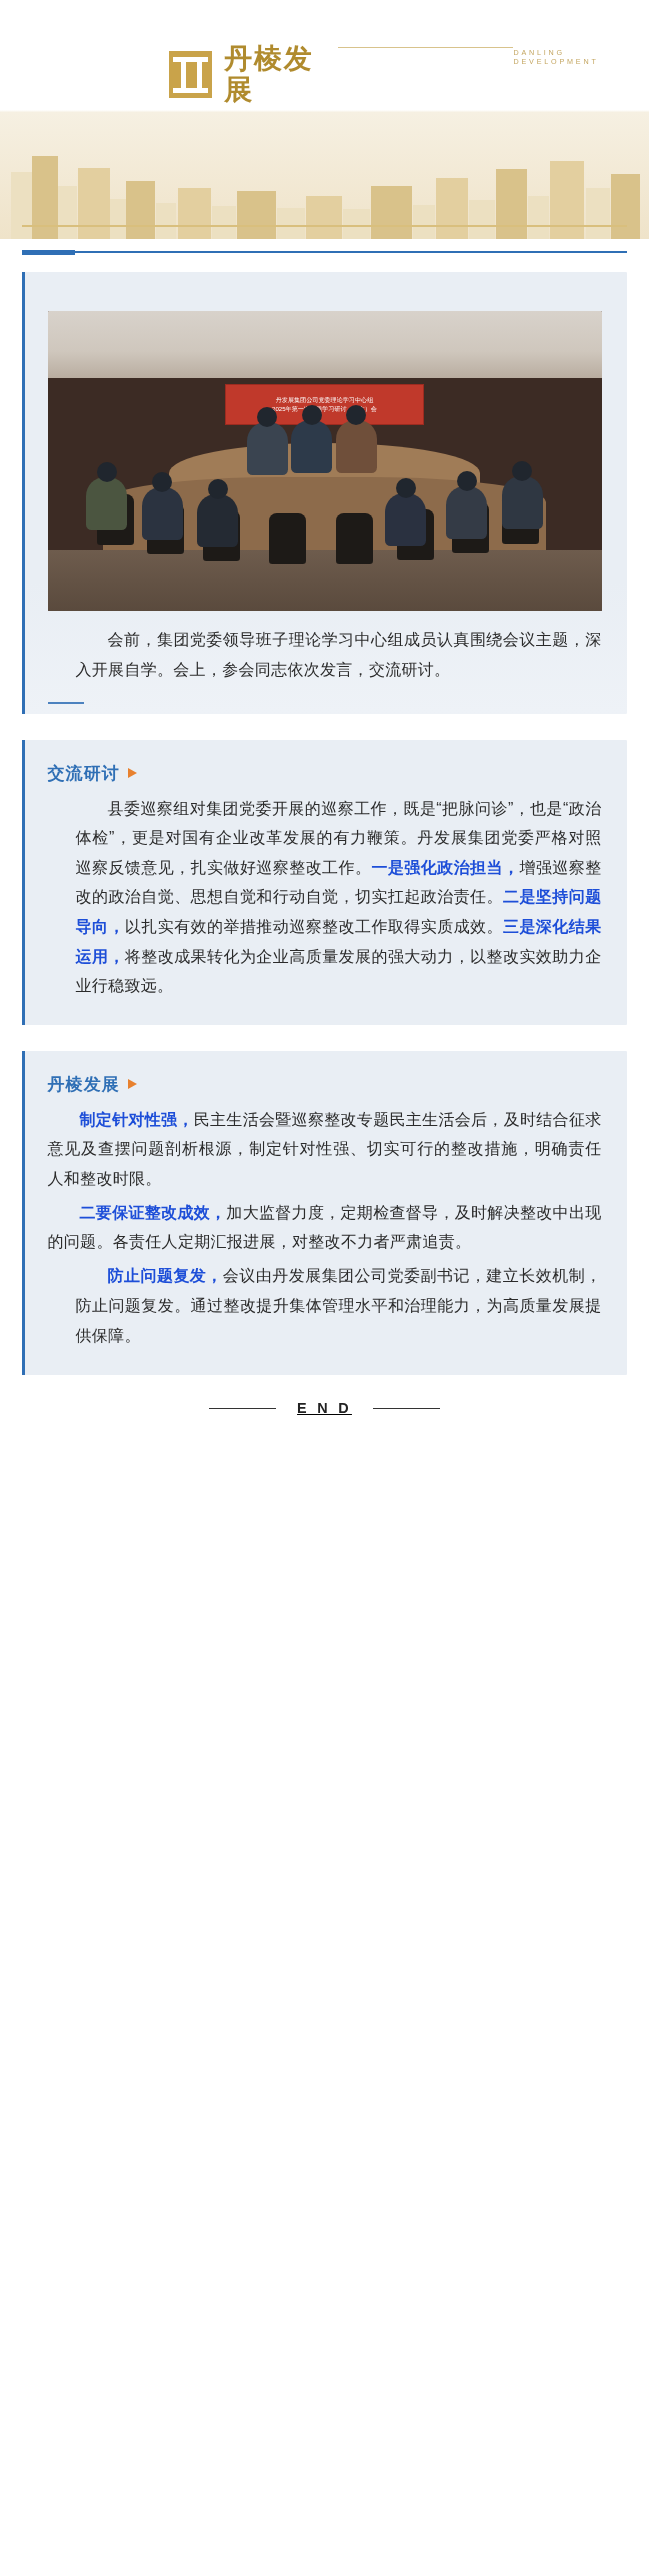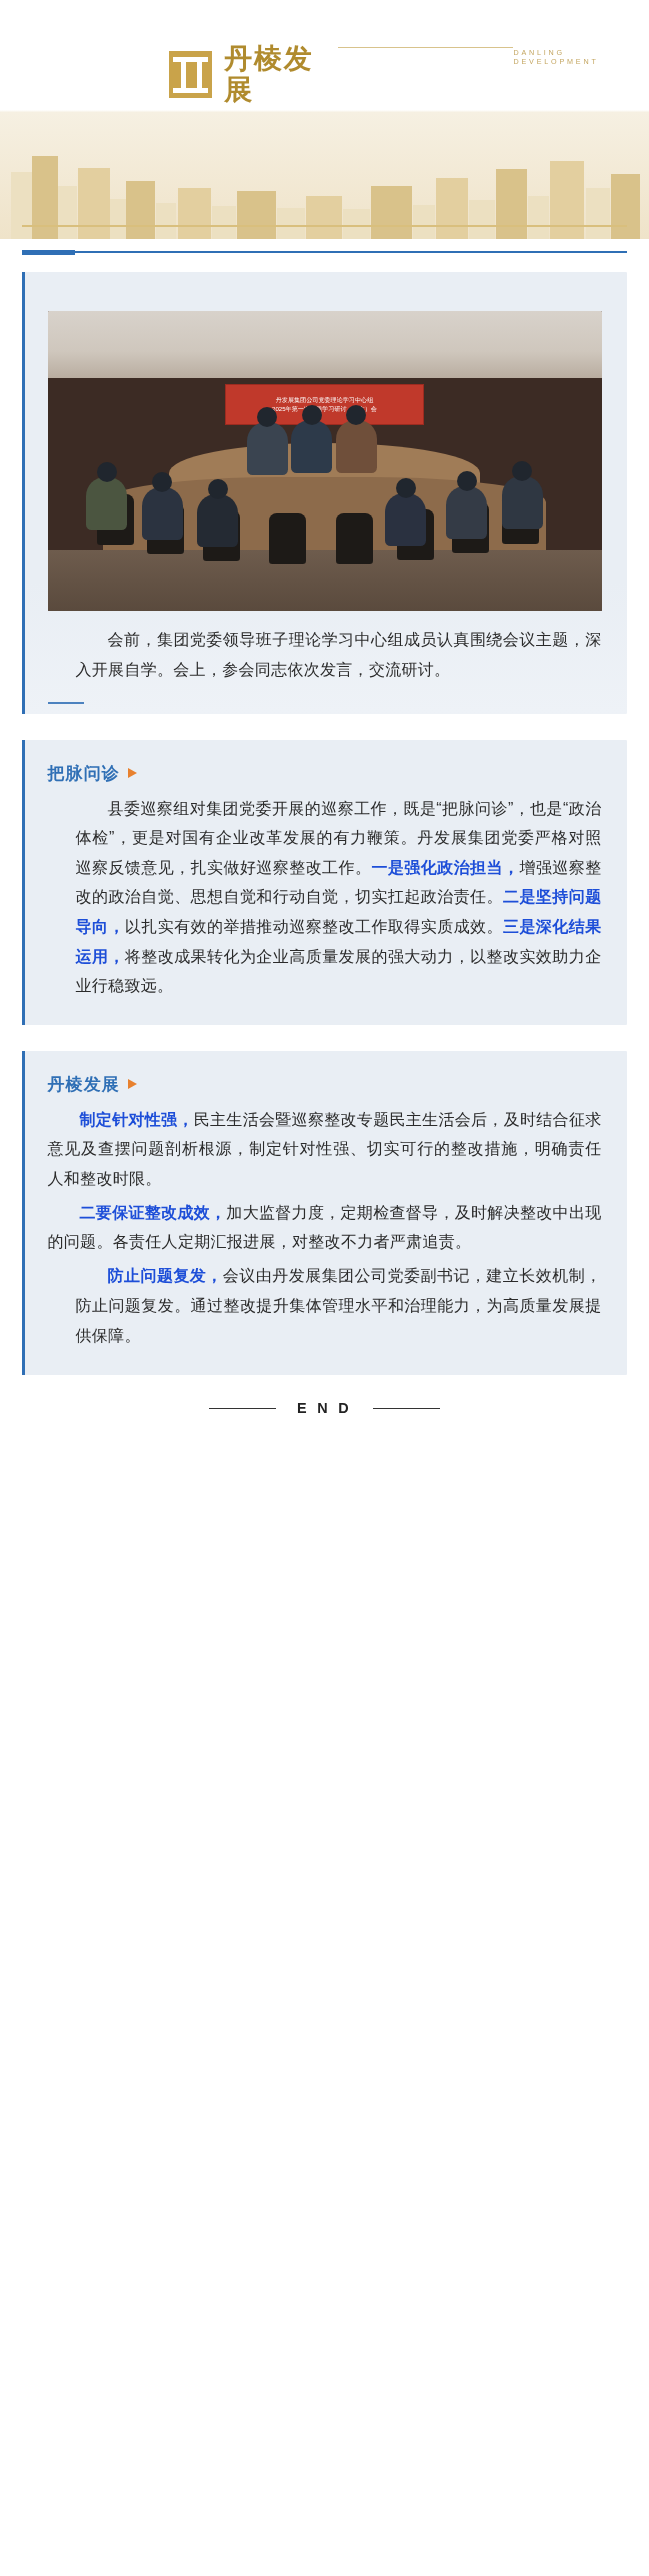--- a/index.html
+++ b/index.html
@@ -278,20 +278,21 @@
     border-top: 5.5px solid transparent;
     border-bottom: 5.5px solid transparent;
   }
 
   .end-wrap {
     margin: 5.5px 0 33px 0;
     display: flex;
     align-items: center;
     justify-content: center;
     gap: 21px;
+    text-decoration: underline;
   }
   .end-rule { width: 67px; height: 1.1px; background: #333; }
   .end-text {
     font-size: 14.4px;
     letter-spacing: 3.3px;
     color: #222;
     font-weight: bold;
   }
 </style>
 </head>
@@ -386,21 +387,21 @@
       <div class="person head" style="left:82%; top:165px; background:#2f3742;"></div>
     </div>
 
     <p class="para last">会前，集团党委领导班子理论学习中心组成员认真围绕会议主题，深入开展自学。会上，参会同志依次发言，交流研讨。</p>
     <div class="edge-bottom"></div>
   </div>
 
   <div class="card">
     <div class="edge"></div>
     <div class="sec-head">
-      <div class="sec-title">把脉问诊</div>
+      <div class="sec-title">交流研讨</div>
       <div class="sec-arrow"></div>
     </div>
 
     <p class="para last"><span>县委巡察组对集团党委开展的巡察工作，既是“把脉问诊”，也是“政治体检”，更是对国有企业改革发展的有力鞭策。丹发展集团党委严格对照巡察反馈意见，扎实做好巡察整改工作。</span><b>一是强化政治担当，</b><span>增强巡察整改的政治自觉、思想自觉和行动自觉，切实扛起政治责任。</span><b>二是坚持问题导向，</b><span>以扎实有效的举措推动巡察整改工作取得实质成效。</span><b>三是深化结果运用，</b><span>将整改成果转化为企业高质量发展的强大动力，以整改实效助力企业行稳致远。</span></p>
   </div>
 
   <div class="card">
     <div class="edge"></div>
     <div class="sec-head">
       <div class="sec-title">丹棱发展</div>

